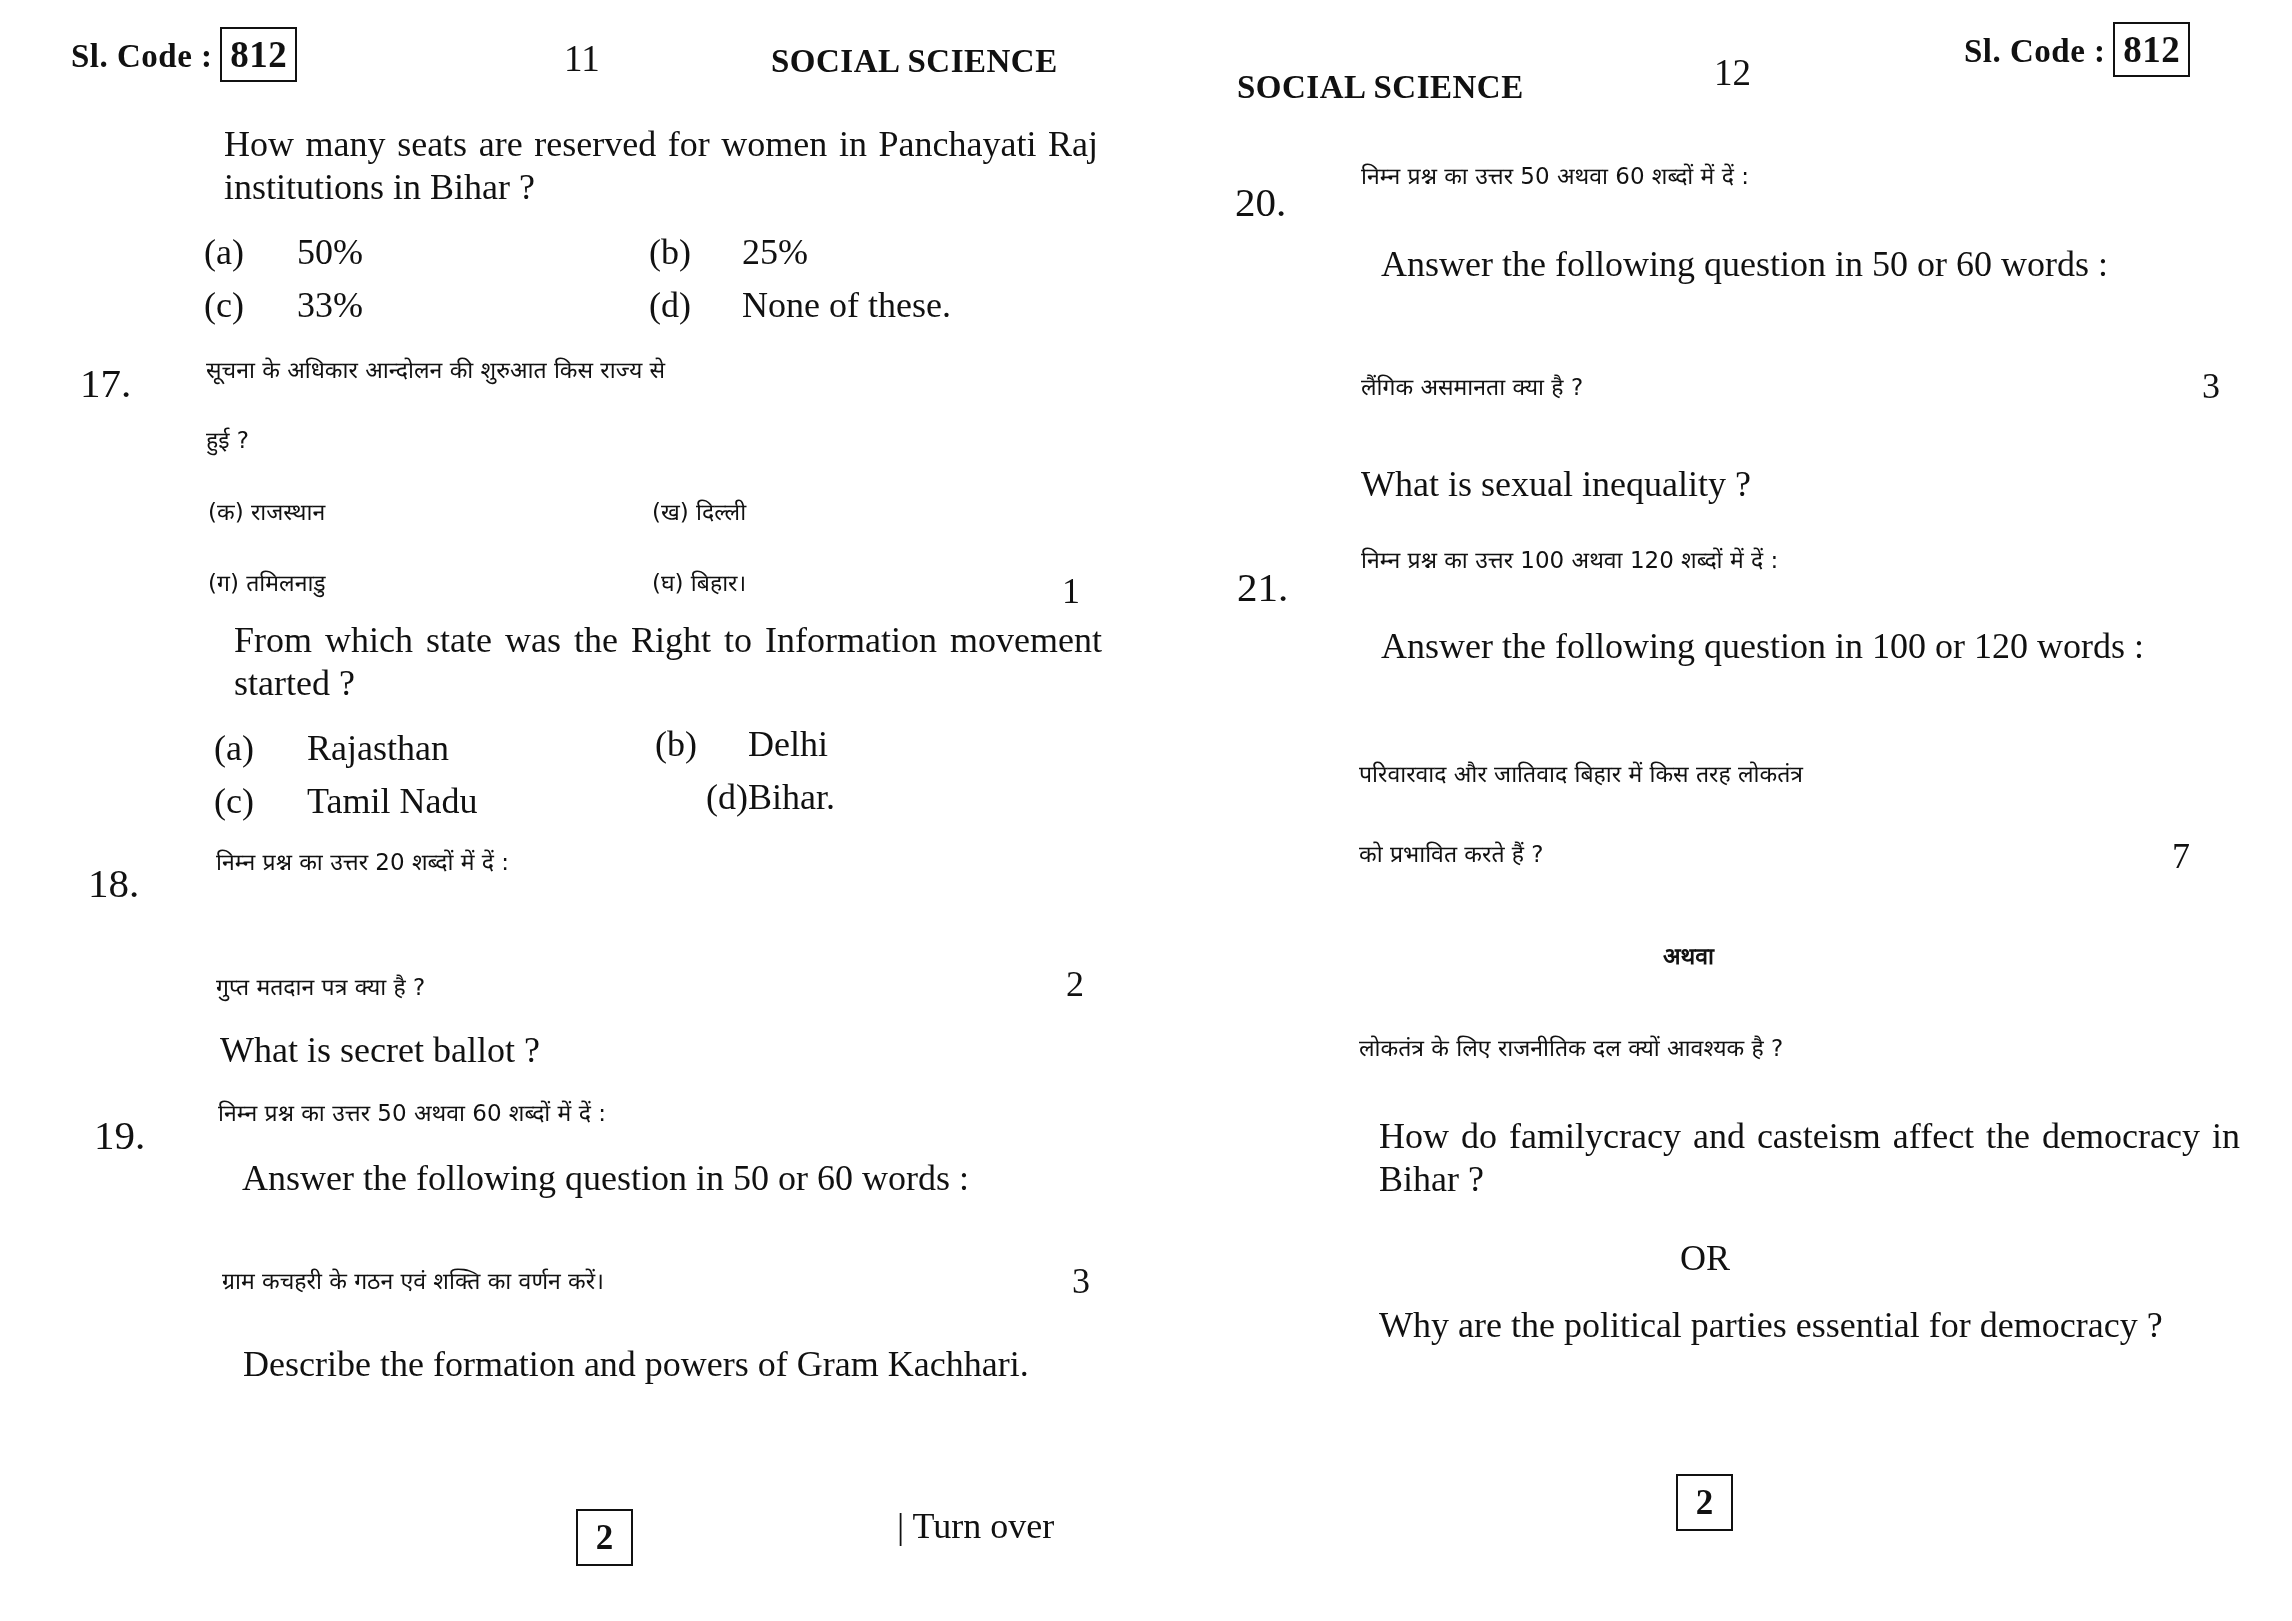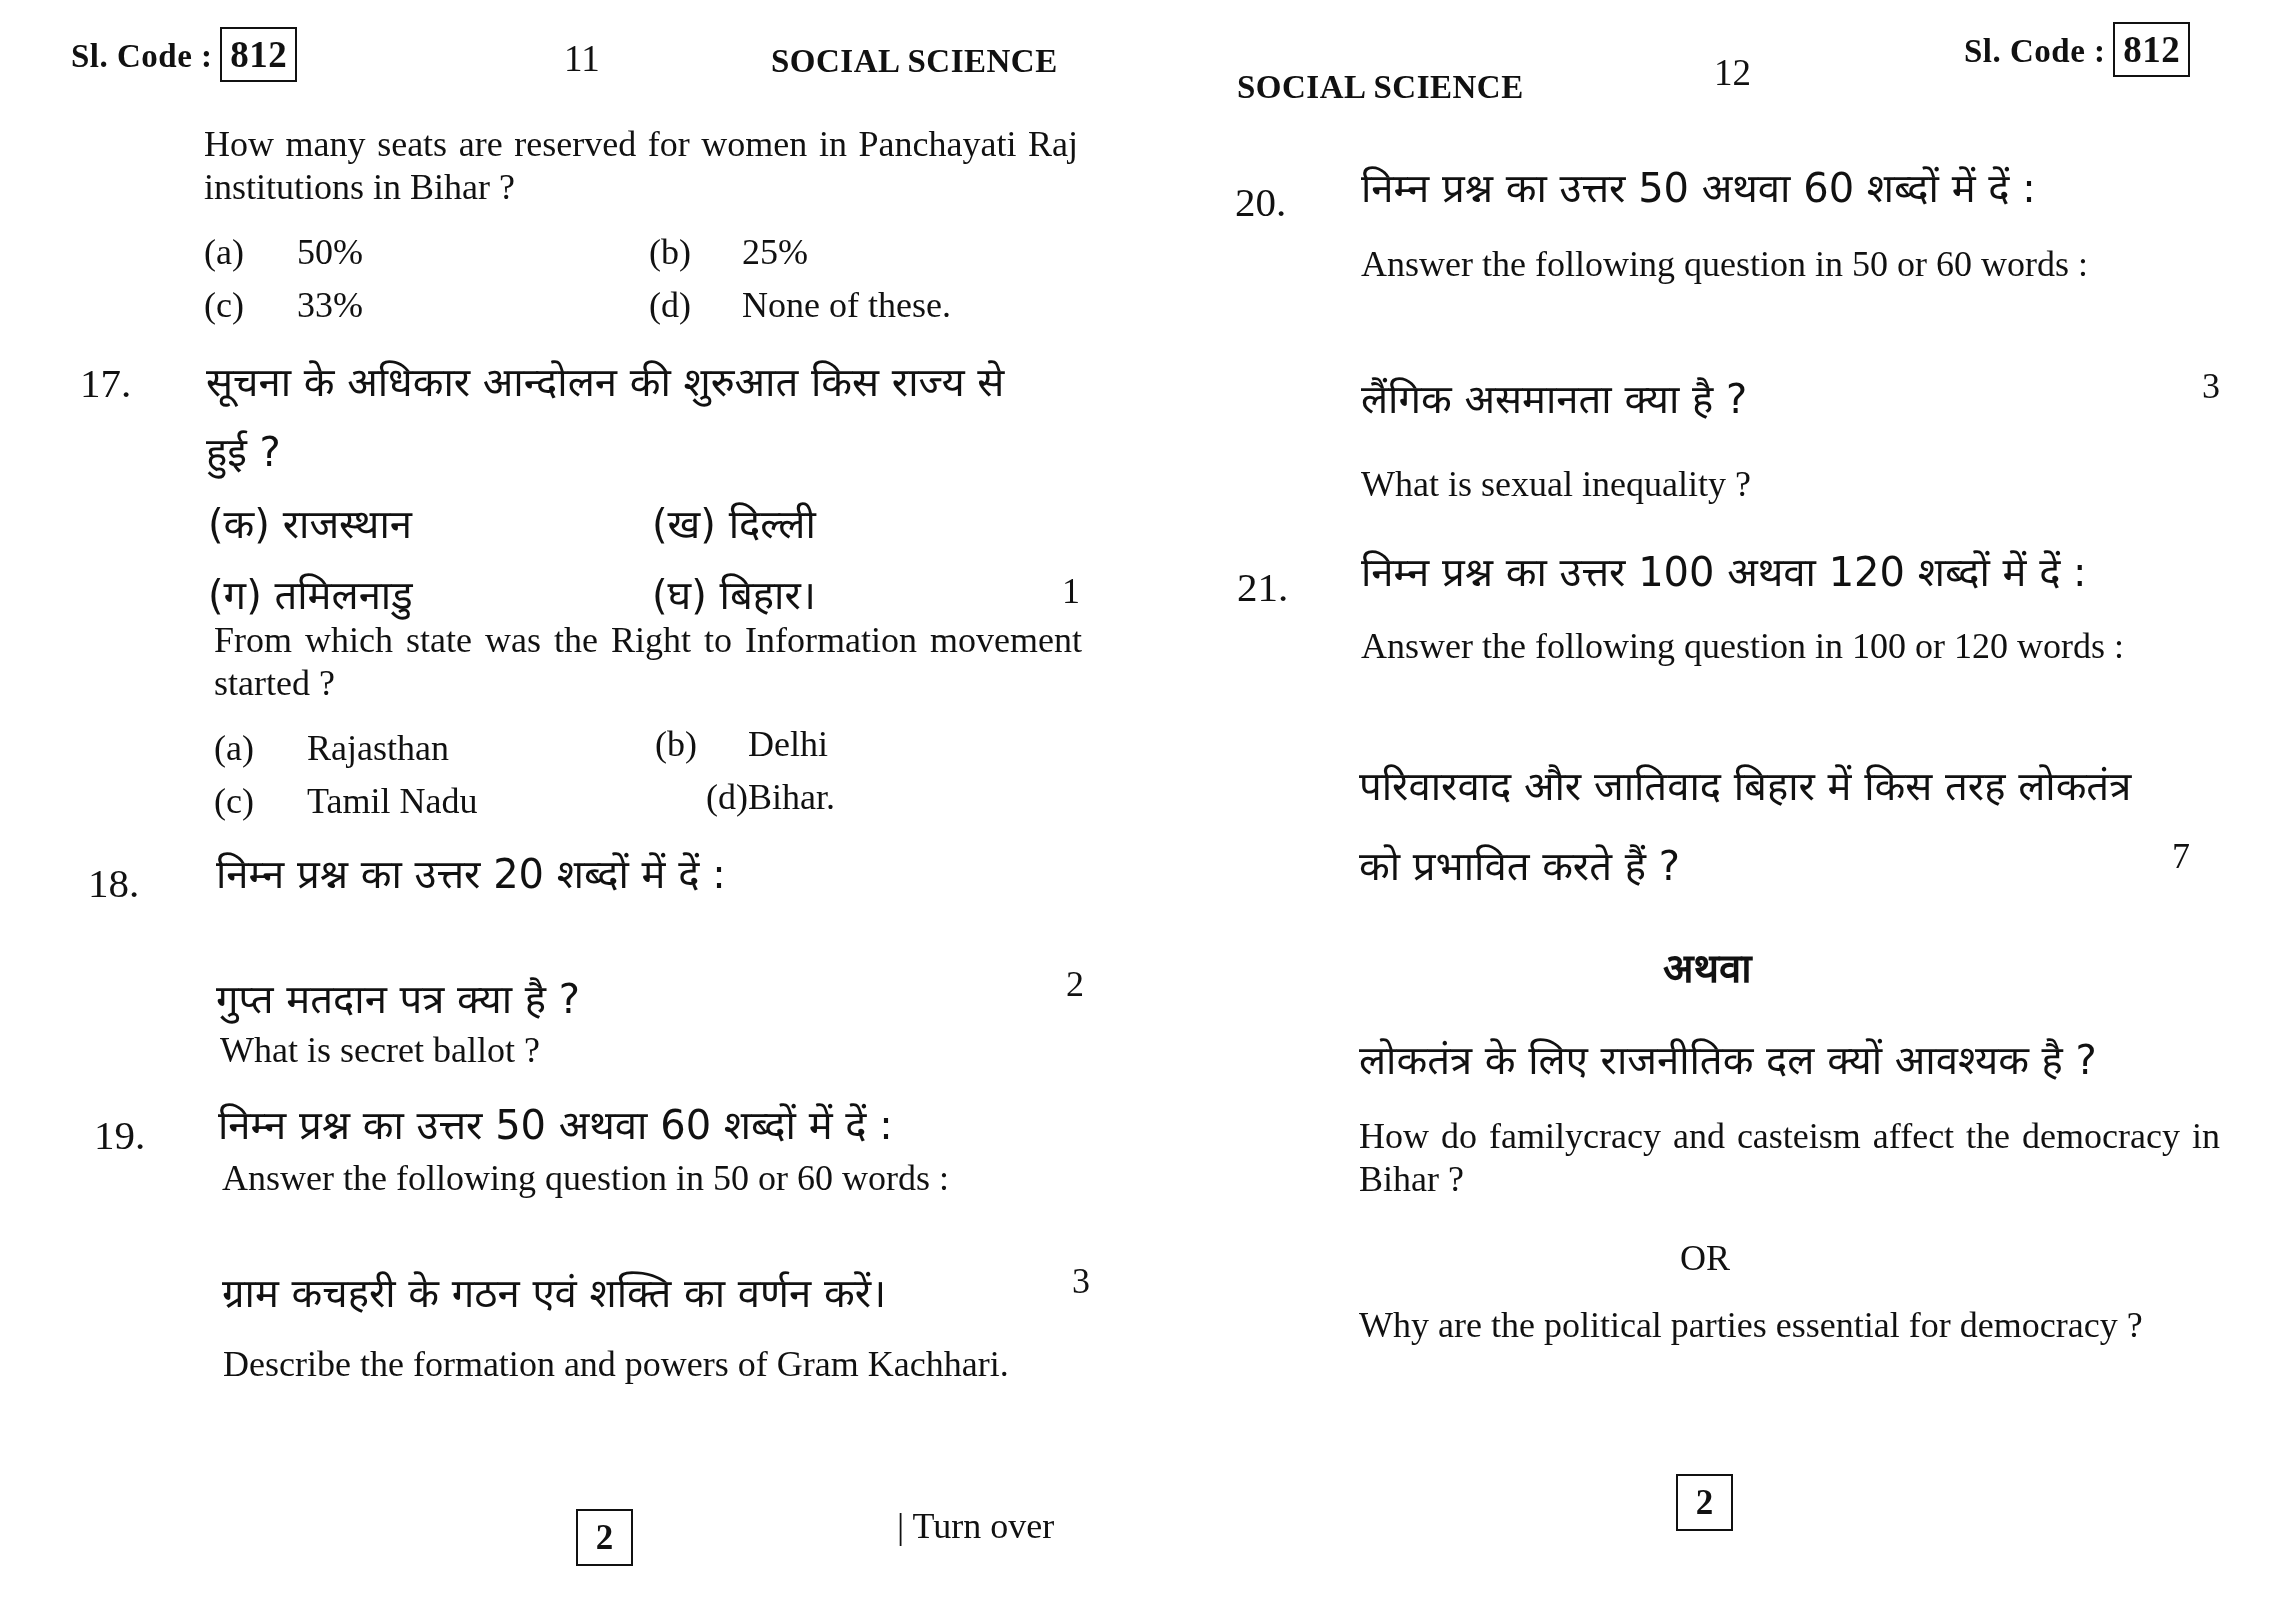--- a/index.html
+++ b/index.html
@@ -13,24 +13,24 @@
   .page-right { left: 1147px; width: 1146px; }
 
   .abs { position: absolute; white-space: nowrap; }
   .hdr-bold { font-weight: bold; font-size: 33px; letter-spacing: 0.5px; }
   .hdr-num { font-size: 37px; }
   .code-box {
     display: inline-block; border: 2.9px solid #111; padding: 0 7.8px;
     font-weight: bold; font-size: 37px; line-height: 51px; margin-left: 7.8px;
   }
   .txt { font-size: 36px; line-height: 1.2; }
-  .hi { font-family: "DejaVu Sans", sans-serif; font-size: 40px; }
+  .hi { font-family: "DejaVu Sans", sans-serif; font-size: 23px; }
   .qnum { font-size: 41px; }
   .marks { font-size: 36px; }
-  .just { white-space: normal; text-align: justify; text-align-last: left; }
+  .just { white-space: normal; text-align: justify; text-align-last: left; margin-left: 20px; }
   .opt-l { display: inline-block; width: 93px; }
   .pagebox {
     border: 2.9px solid #111; width: 53px; height: 53px; line-height: 53px;
     text-align: center; font-weight: bold; font-size: 35px;
   }
 </style>
 </head>
 <body>
 
 <div class="page page-left">

